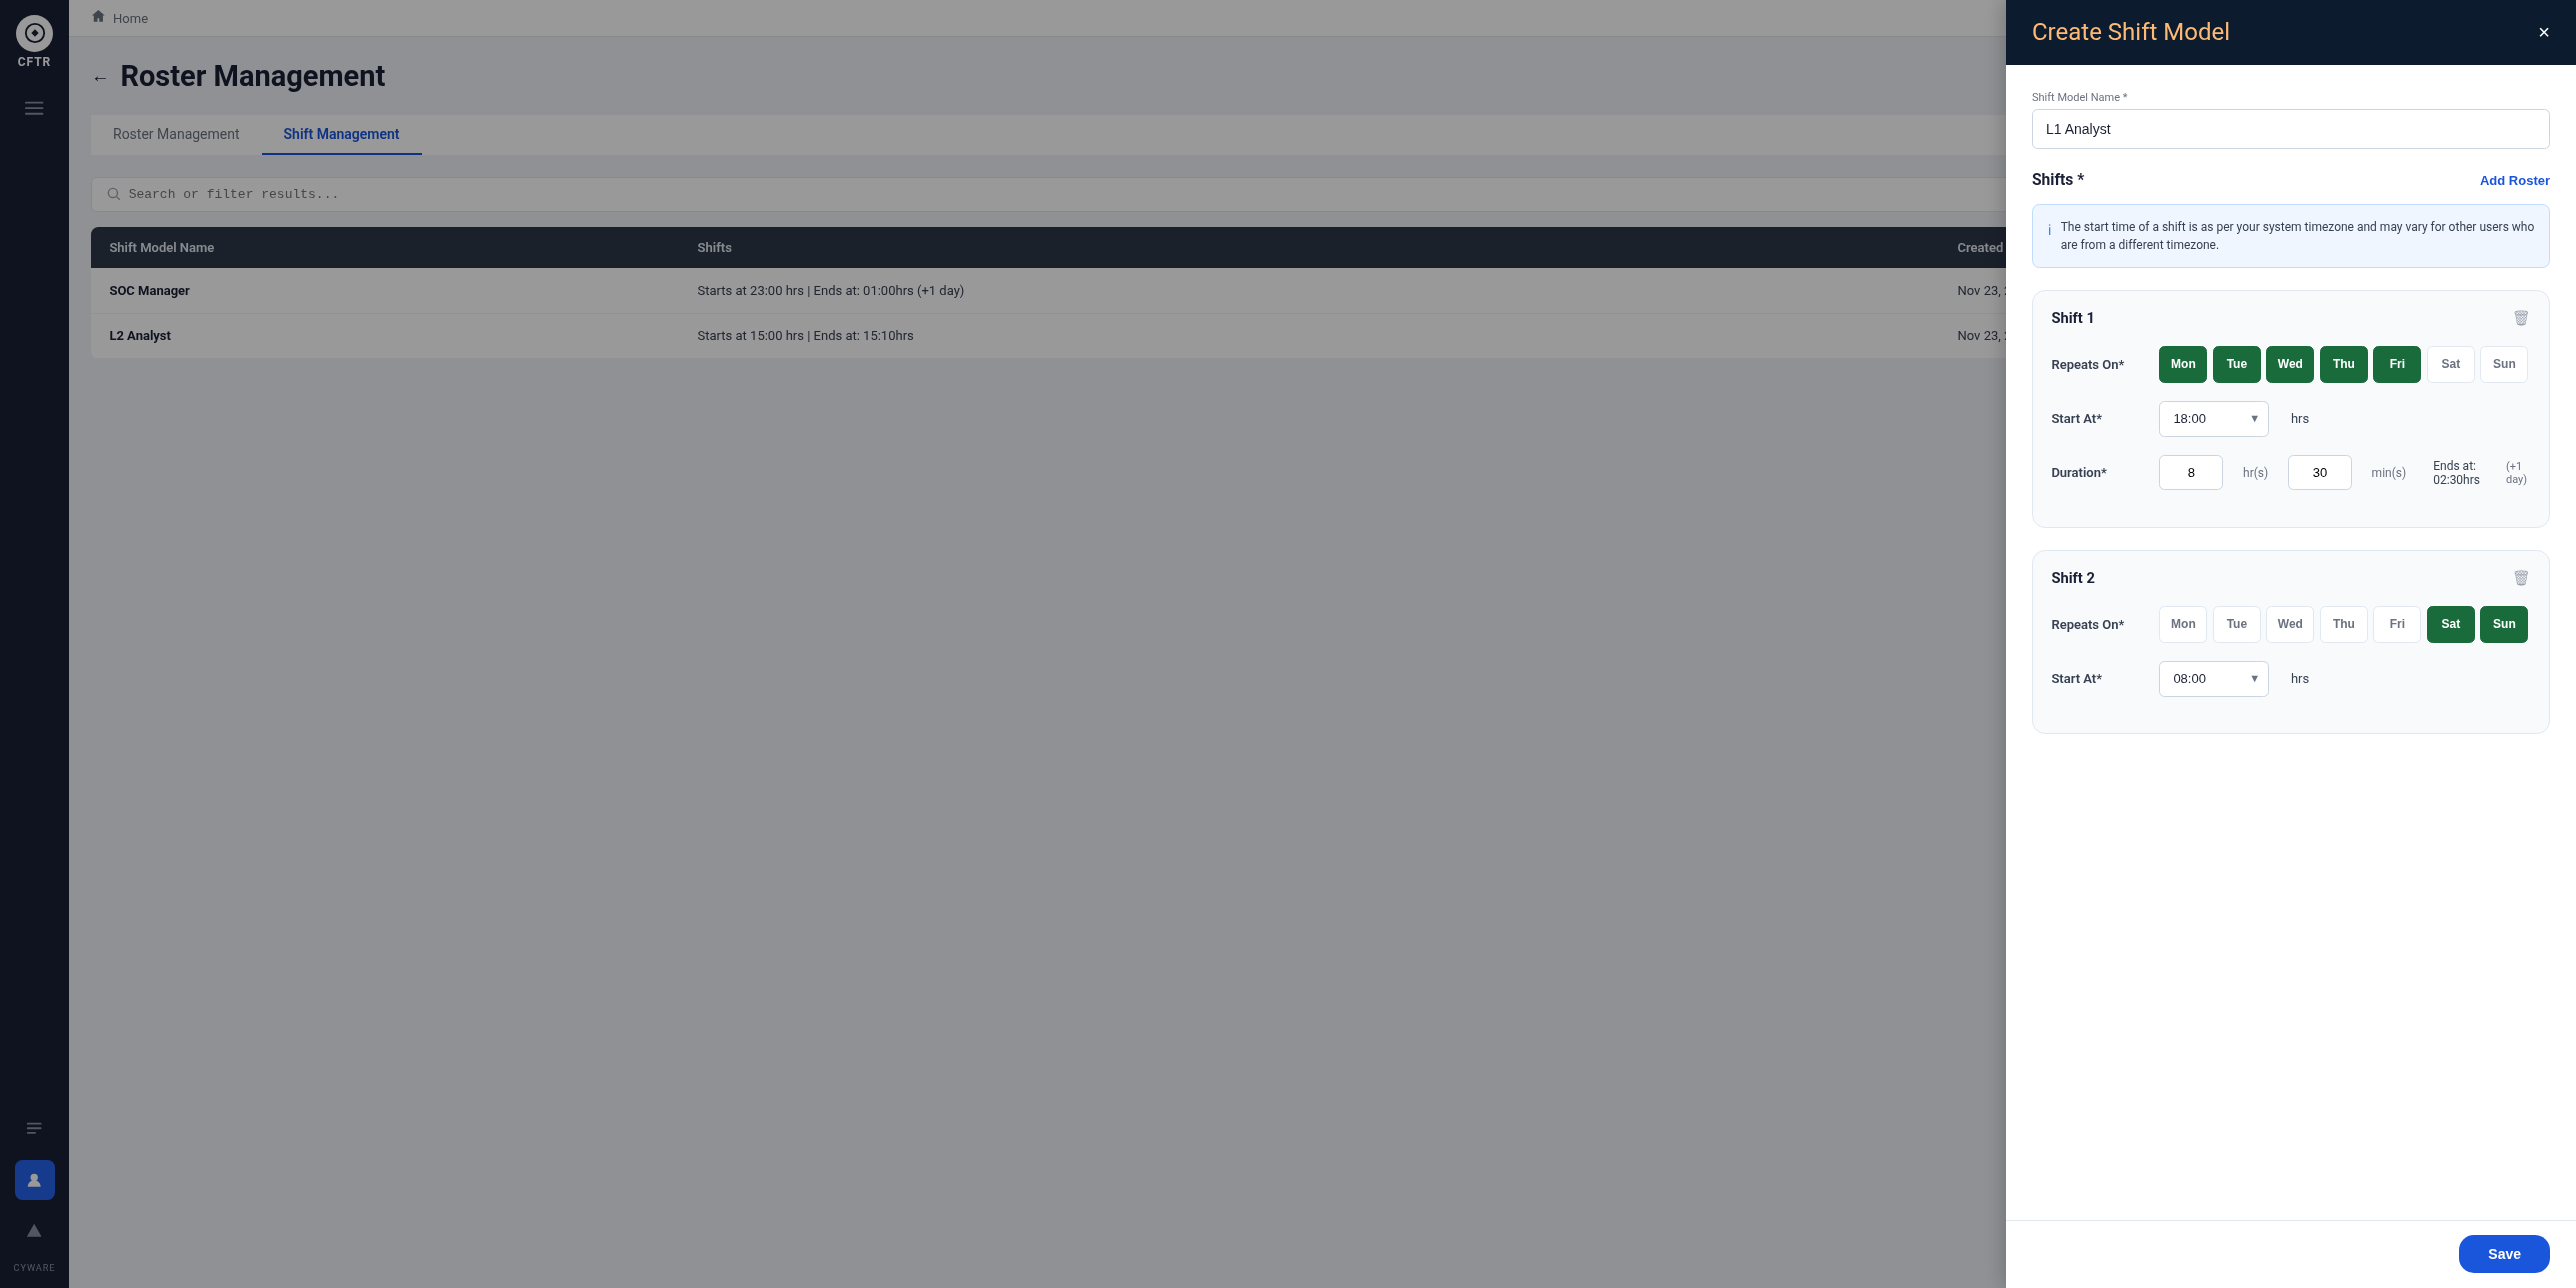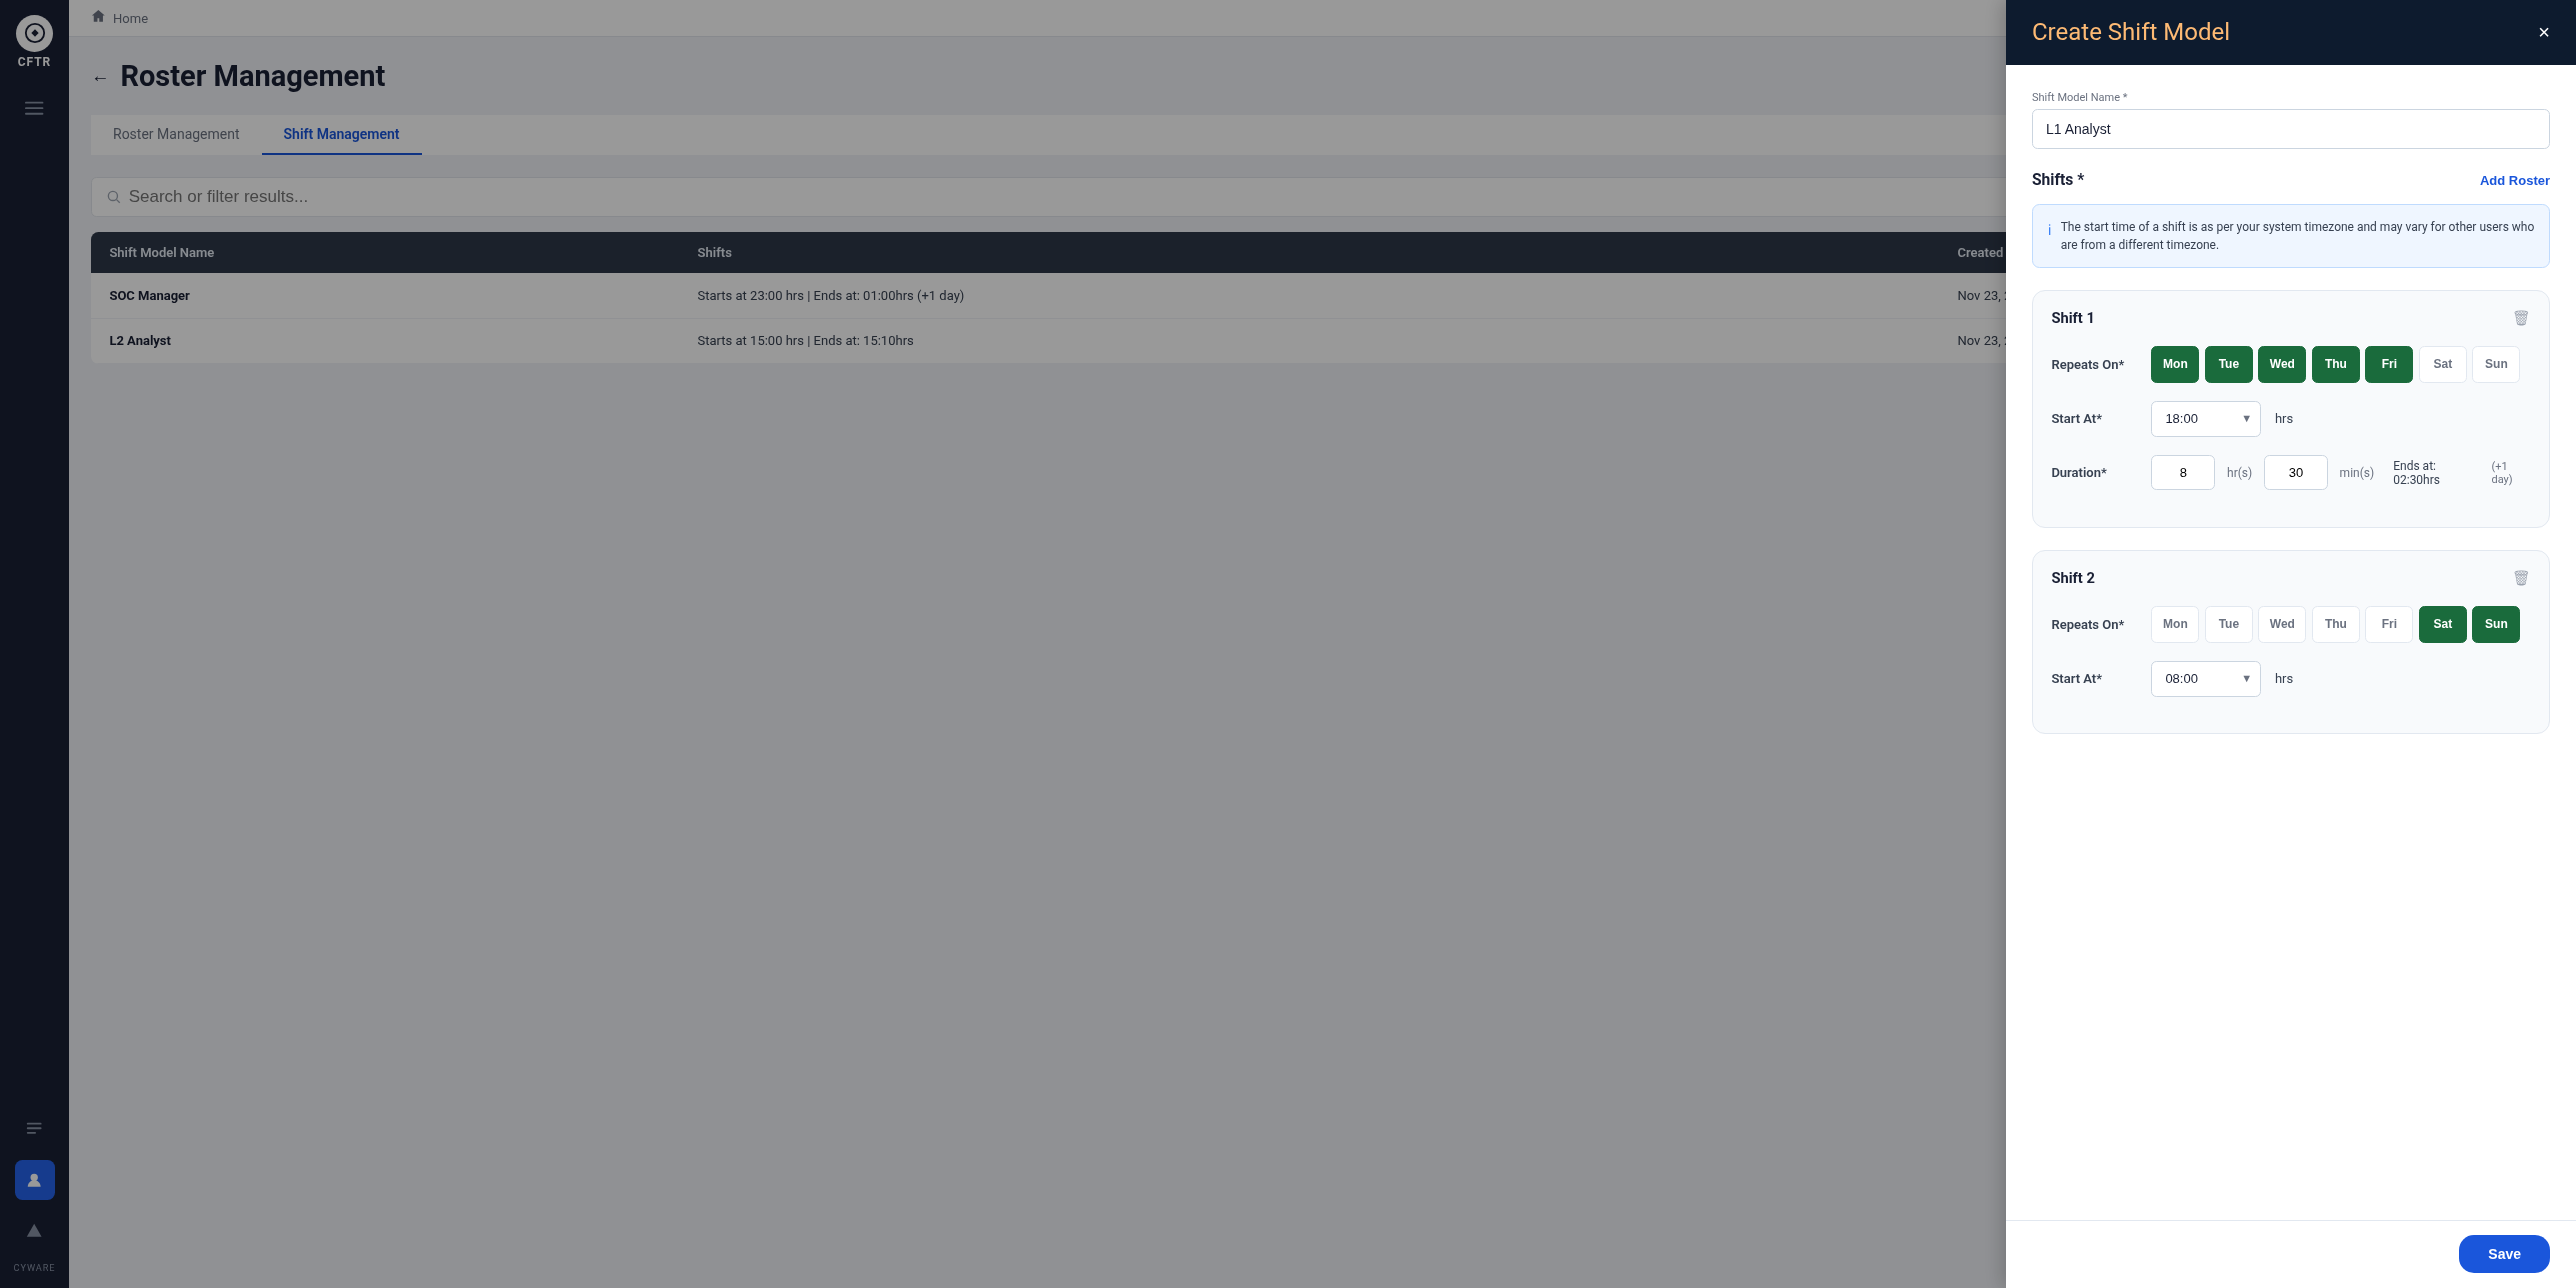--- a/index.html
+++ b/index.html
@@ -108,21 +108,21 @@
       border: 0.9px solid #e2e5eb;
       border-radius: 5.5px;
       padding: 9.2px 14.7px;
       display: flex;
       align-items: center;
       gap: 7.4px;
       margin-bottom: 14.7px;
       width: 100%;
     }
     .search-bar input {
-      border: none; outline: none; font-size: 17px; color: #9ca3af; width: 100%; background: transparent;
+      border: none; outline: none; font-size: 13px; color: #9ca3af; width: 100%; background: transparent; font-family: Liberation Mono, monospace;
     }
 
     
     .data-table {
       width: 100%;
       border-collapse: collapse;
       background: #fff;
       border-radius: 7.4px;
       overflow: hidden;
     }
@@ -234,21 +234,21 @@
       justify-content: space-between;
       align-items: center;
       margin-bottom: 18.4px;
     }
     .shift-card-title { font-size: 14.7px; font-weight: 700; color: #1a2035; }
     .trash-icon { color: #9ca3af; cursor: pointer; font-size: 14.7px; }
 
     .field-row {
       display: flex;
       align-items: center;
-      gap: 8px;
+      gap: 16px;
       margin-bottom: 18.4px;
     }
     .field-label { font-size: 13px; font-weight: 600; color: #374151; min-width: 92px; }
 
     
     .day-buttons { display: flex; gap: 5.5px; }
     .day-btn {
       width: 48px; height: 37px;
       border-radius: 5.5px;
       border: 0.9px solid #e2e8f0;

